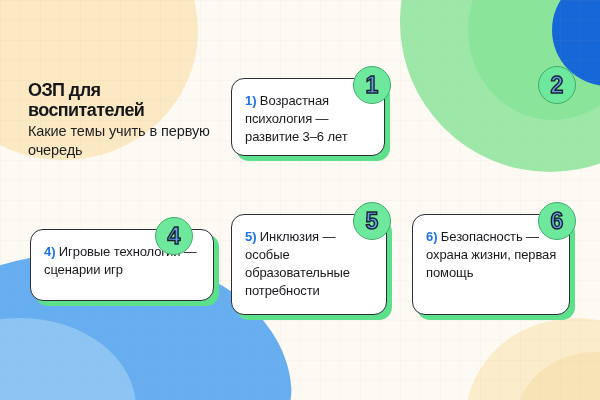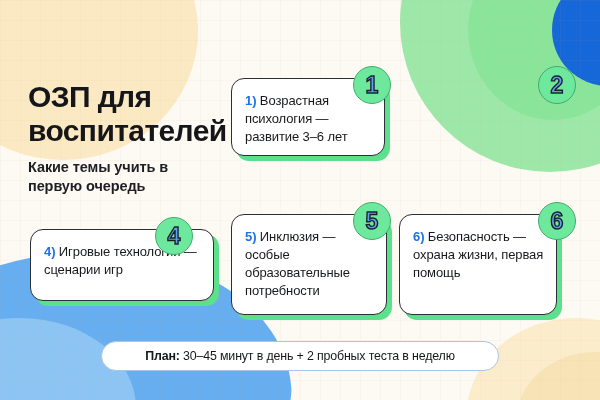--- a/index.html
+++ b/index.html
@@ -118,32 +118,32 @@
 
   
   .headline-block {
     position: absolute;
     left: 28px;
     top: 80px;
     width: 190px;
   }
 
   .headline {
-    font-size: 30px;
+    font-size: 18px;
     line-height: 1.12;
     font-weight: 700;
     letter-spacing: -0.6px;
     color: #15161a;
   }
 
   .subtitle {
-    margin-top: 11px;
+    margin-top: 2px;
     font-size: 14.5px;
     line-height: 1.32;
-    font-weight: 700;
+    font-weight: 400;
     color: #1d1f24;
     letter-spacing: -0.1px;
   }
 
   
   .card {
     position: absolute;
     background: #ffffff;
     border: 1.4px solid #2b2f36;
     border-radius: 13px;
@@ -185,21 +185,21 @@
     -webkit-text-stroke: 1.4px #1b1f26;
     line-height: 1;
     letter-spacing: 0;
   }
 
   
   #card-1 { left: 231px; top: 78px;  width: 154px; height: 78px; }
   #card-2 { left: 412px; top: 78px;  width: 158px; height: 78px; }
   #card-4 { left: 30px;  top: 229px; width: 184px; height: 72px; }
   #card-5 { left: 231px; top: 214px; width: 156px; height: 101px; }
-  #card-6 { left: 399px; top: 214px; width: 158px; height: 101px; }
+  #card-6 { left: 412px; top: 214px; width: 158px; height: 101px; }
 
   
   #badge-1 { left: 353px; top: 66px; }
   #badge-2 { left: 538px; top: 66px; }
   #badge-4 { left: 155px; top: 217px; }
   #badge-5 { left: 353px; top: 202px; }
   #badge-6 { left: 538px; top: 202px; }
 
   
   .plan-banner {
@@ -274,18 +274,15 @@
       <span class="badge-num">5</span>
     </div>
 
     <div class="card" id="card-6">
       <div class="card-text"><span class="card-num">6)</span><span> Безопасность — охрана жизни, первая помощь</span></div>
     </div>
     <div class="badge" id="badge-6">
       <span class="badge-num">6</span>
     </div>
 
-    <div class="plan-banner">
-      <div class="plan-text"><span class="plan-label">План:</span><span> 30–45 минут в день + 2 пробных теста в неделю</span></div>
-    </div>
 
   </div>
 </div>
 
 </body></html>

